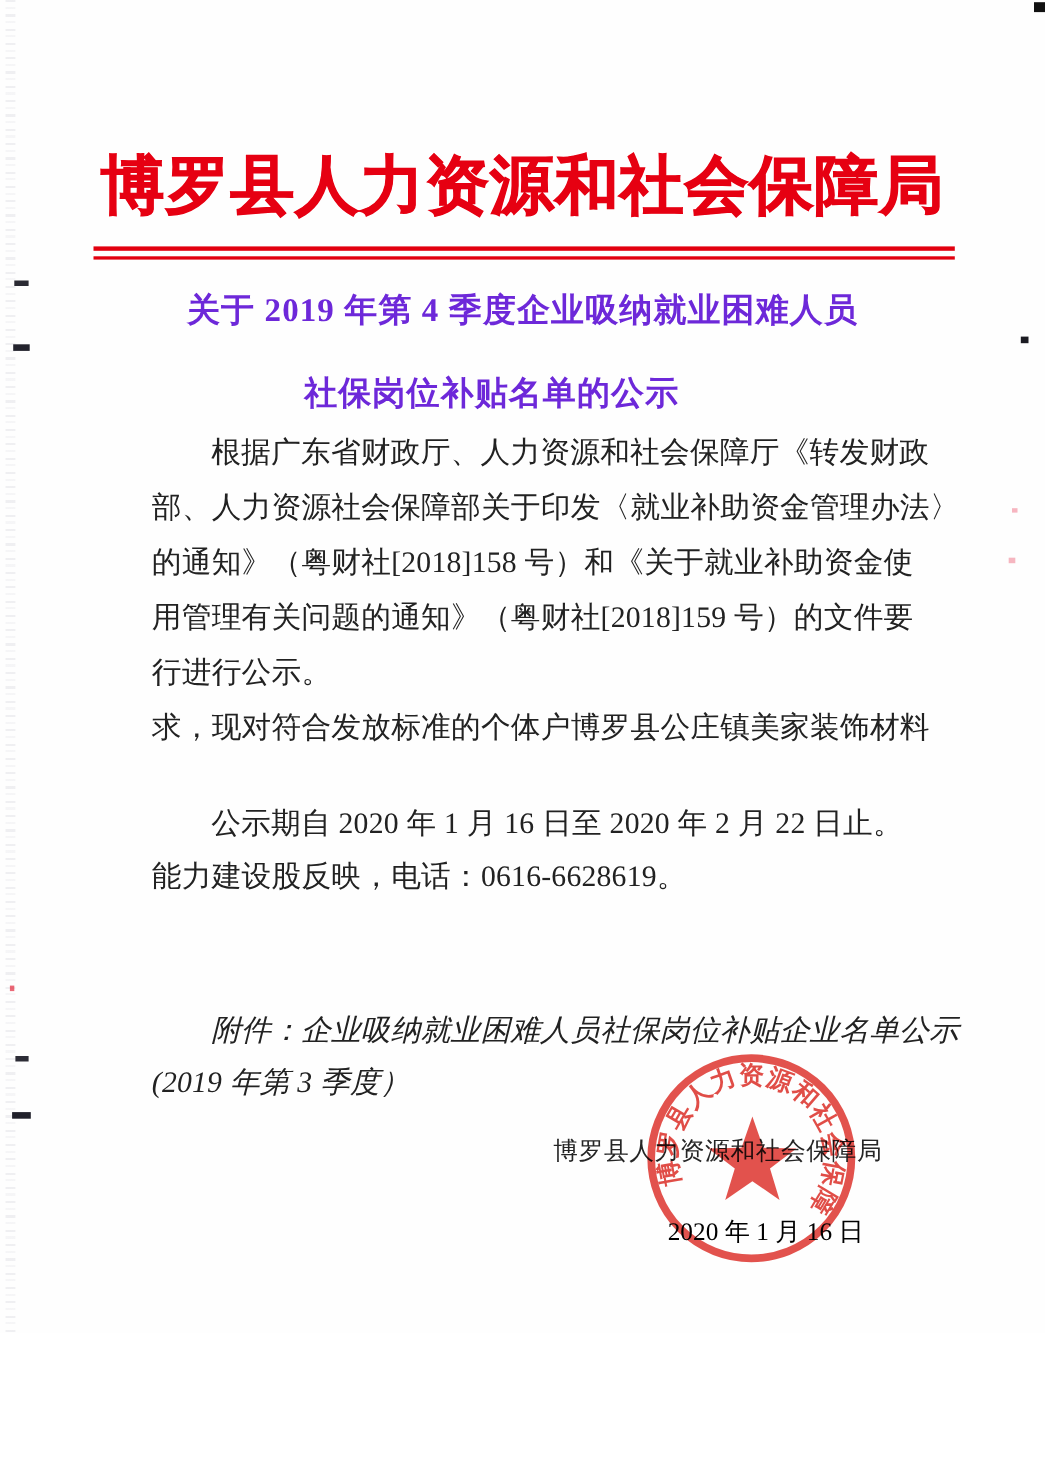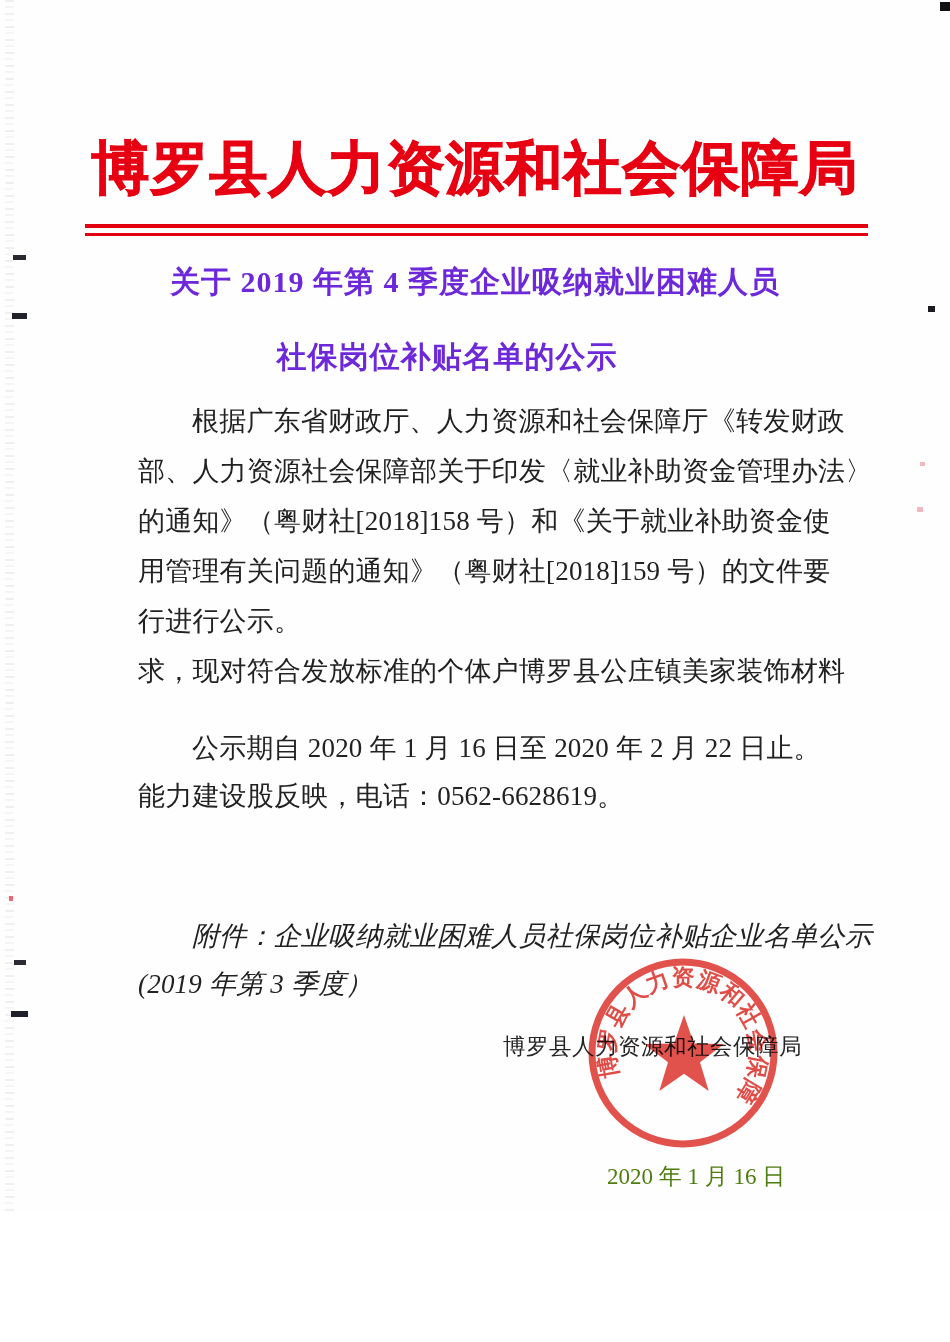--- a/index.html
+++ b/index.html
@@ -38,34 +38,34 @@
   }
   .doc-title.l1{top:262px;}
   .doc-title.l2{top:337px;transform:translateX(-28px);}
   
   .para{
     position:absolute;left:138px;width:736px;
     font-size:27px;line-height:50px;
     letter-spacing:0.2px;
     color:#222;
   }
-  #para1{top:396px;}
+  #para1{top:386px;}
   #para2{top:724px;line-height:48px;}
   #attach{top:912px;line-height:48px;font-style:italic;}
   .line{white-space:nowrap;}
   .ind{text-indent:54px;}
   
   .sig-agency{
     position:absolute;left:503px;top:1031px;
     font-size:22.5px;letter-spacing:0.5px;color:#252525;
     white-space:nowrap;
   }
   .sig-date{
-    position:absolute;left:607px;top:1161px;
-    font-size:23px;color:#4d7c0f;white-space:nowrap;
+    position:absolute;left:607px;top:1104px;
+    font-size:23px;color:#000000;white-space:nowrap;
   }
   
   .seal{
     position:absolute;left:583px;top:953px;width:200px;height:200px;
     mix-blend-mode:multiply;opacity:0.9;
   }
   .seal text{
     font-family:"Liberation Serif","DejaVu Serif",serif;
     font-weight:bold;
   }
@@ -118,21 +118,21 @@
     <div class="line ind">根据广东省财政厅、人力资源和社会保障厅《转发财政</div>
     <div class="line">部、人力资源社会保障部关于印发〈就业补助资金管理办法〉</div>
     <div class="line">的通知》（粤财社[2018]158 号）和《关于就业补助资金使</div>
     <div class="line">用管理有关问题的通知》（粤财社[2018]159 号）的文件要</div>
     <div class="line">行进行公示。</div>
     <div class="line">求，现对符合发放标准的个体户博罗县公庄镇美家装饰材料</div>
   </div>
 
   <div class="para" id="para2">
     <div class="line ind">公示期自 2020 年 1 月 16 日至 2020 年 2 月 22 日止。</div>
-    <div class="line">能力建设股反映，电话：0562-6628619。</div>
+    <div class="line">能力建设股反映，电话：0616-6628619。</div>
   </div>
 
   <div class="para" id="attach">
     <div class="line ind">附件：企业吸纳就业困难人员社保岗位补贴企业名单公示</div>
     <div class="line">(2019 年第 3 季度）</div>
   </div>
 
   <div class="sig-agency">博罗县人力资源和社会保障局</div>
   <div class="sig-date">2020 年 1 月 16 日</div>
 

